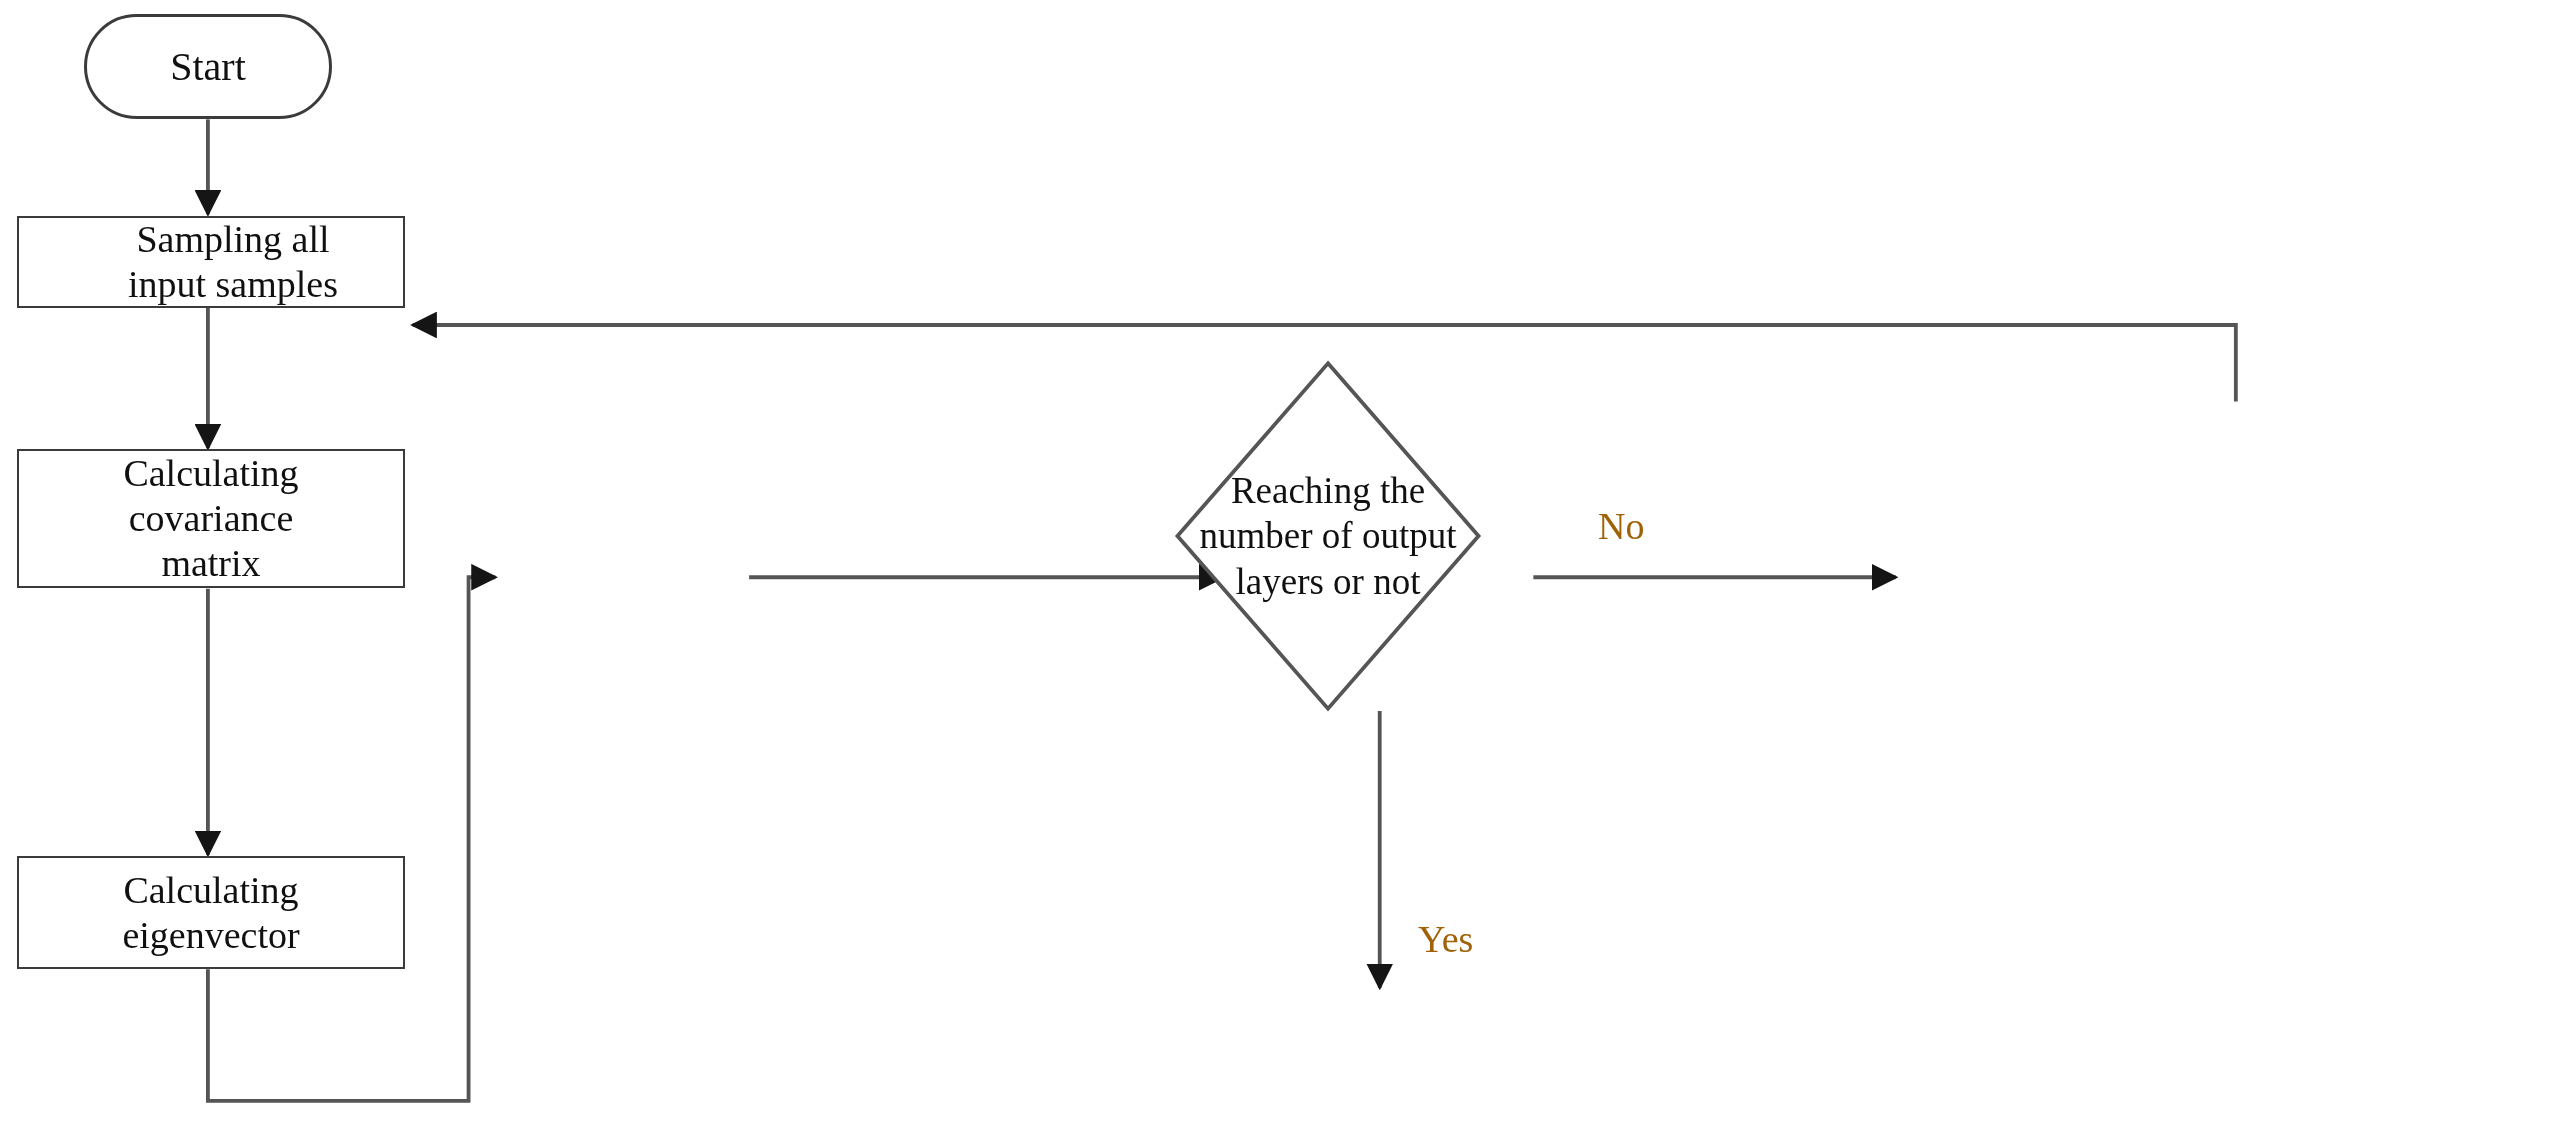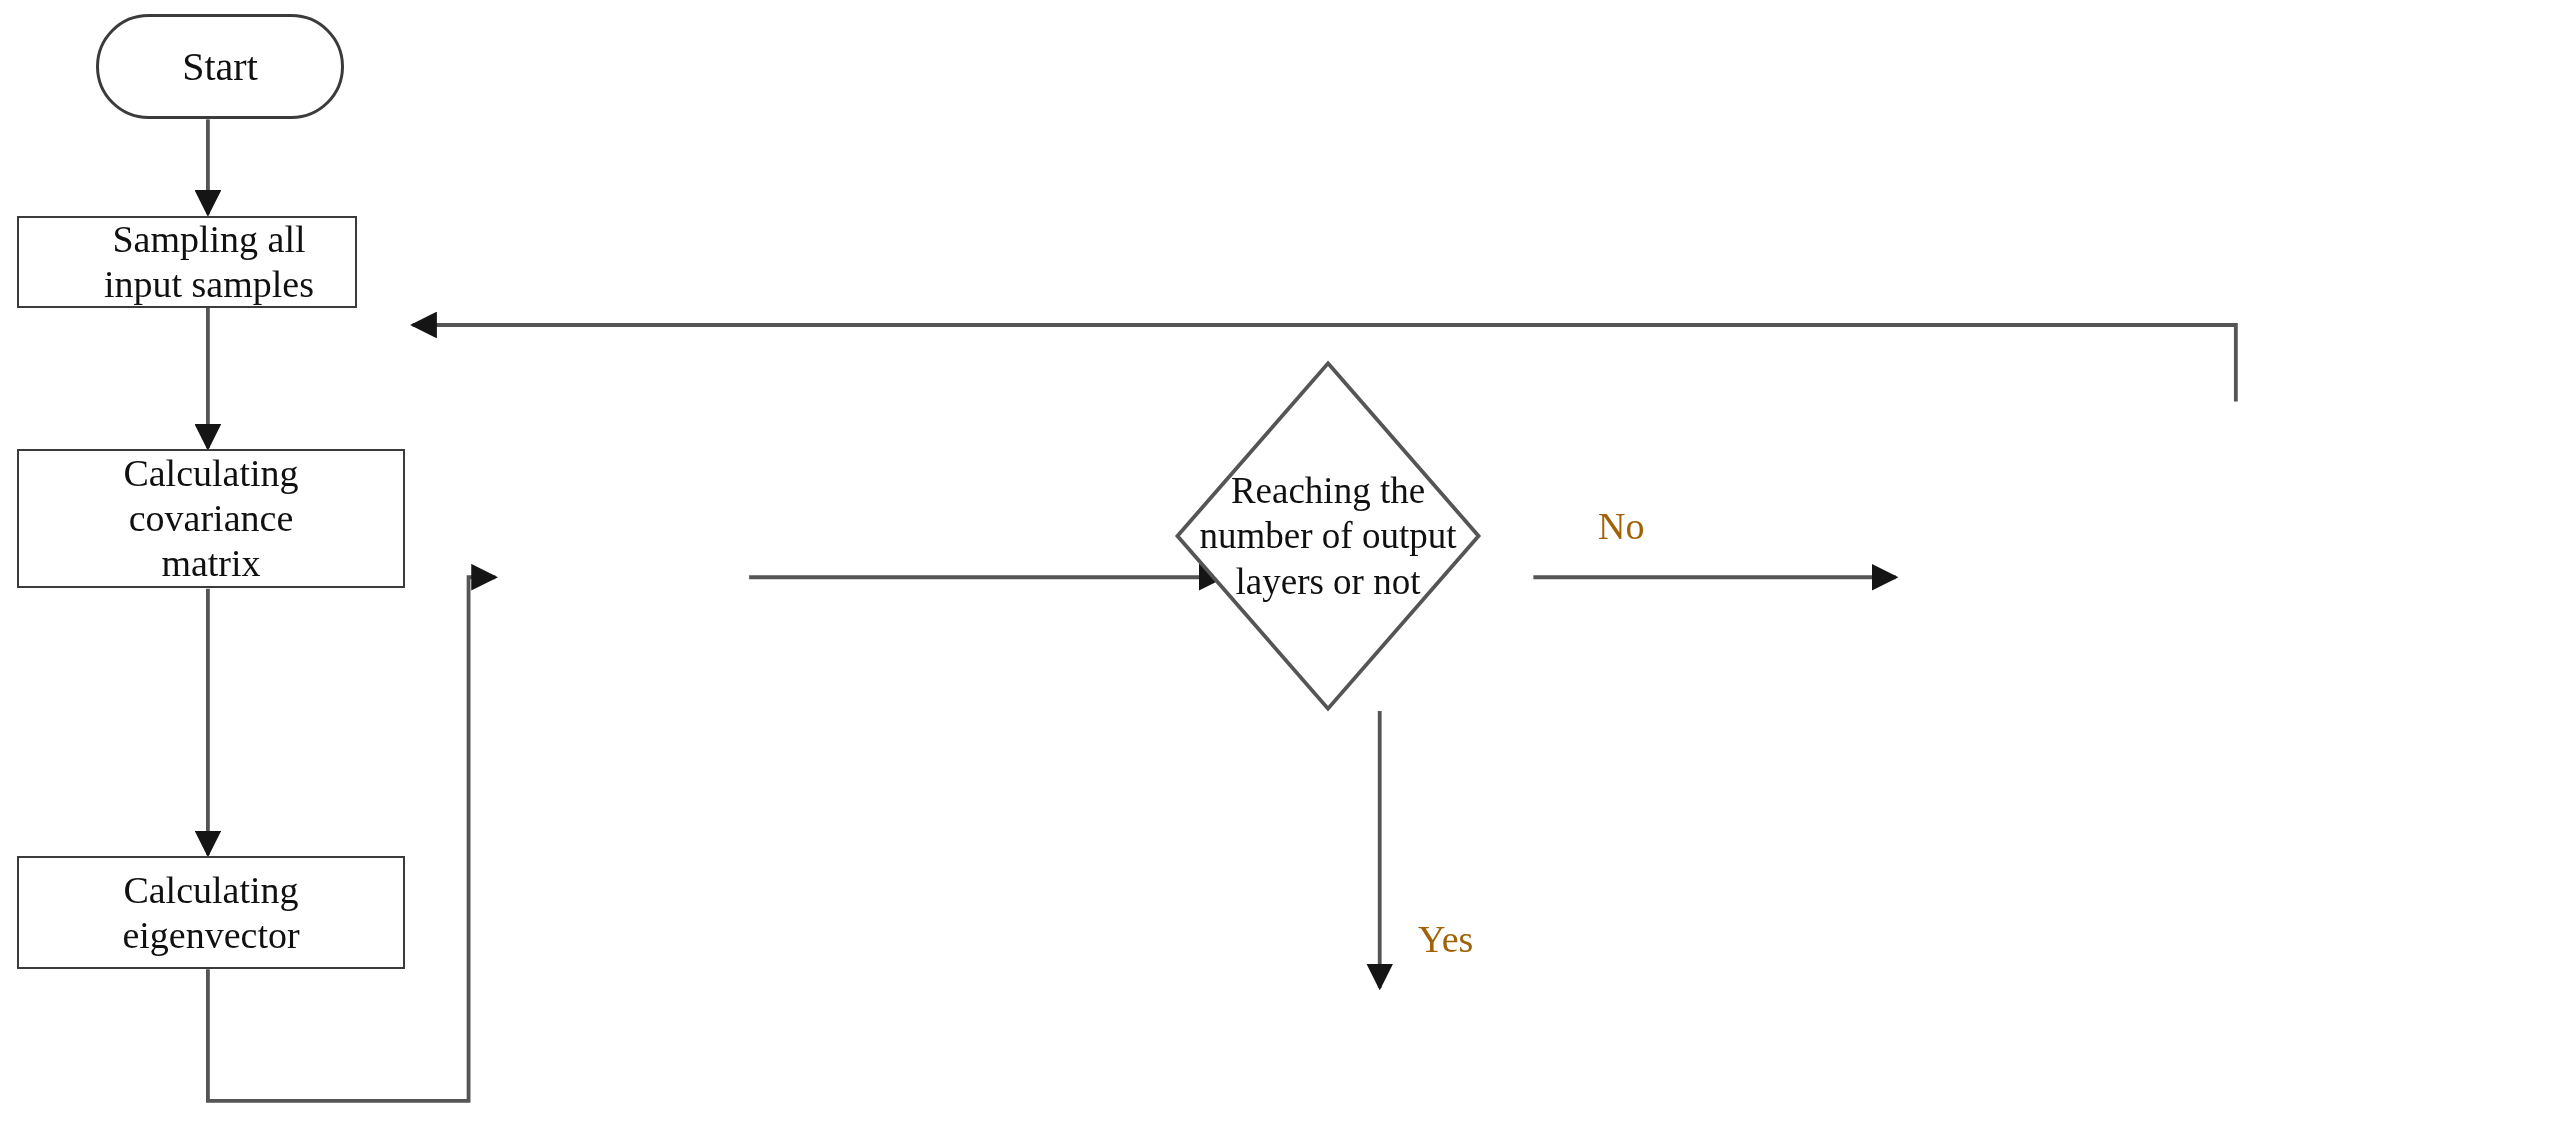--- a/index.html
+++ b/index.html
@@ -99,25 +99,25 @@
       <path d="M 980 755 L 1600 755"></path>
 
       <path d="M 2006 755 L 2480 755"></path>
 
       <path d="M 1805 930 L 1805 1292"></path>
 
       <path d="M 2925 525 L 2925 425 L 540 425"></path>
     </g>
   </svg>
 
-  <div class="node terminator" style="left:96px; top:13.8px; width:248px; height:105px; font-size:40px;">
+  <div class="node terminator" style="left:84px; top:13.8px; width:248px; height:105px; font-size:40px;">
     <span class="label">Start</span>
   </div>
 
-  <div class="node rect" style="left:17px; top:216px; width:340px; height:92px; font-size:38px;padding-left:44px;">
+  <div class="node rect" style="left:17px; top:216px; width:388px; height:92px; font-size:38px;padding-left:44px;">
     <span class="label">Sampling all
 input samples</span>
   </div>
 
   <div class="node rect" style="left:17px; top:449px; width:388px; height:139px; font-size:38px;">
     <span class="label">Calculating
 covariance
 matrix</span>
   </div>
 

